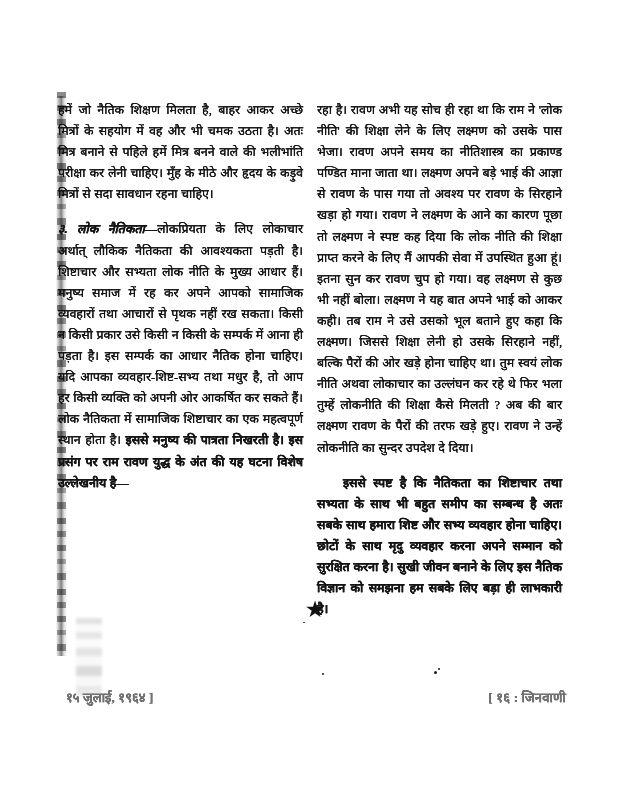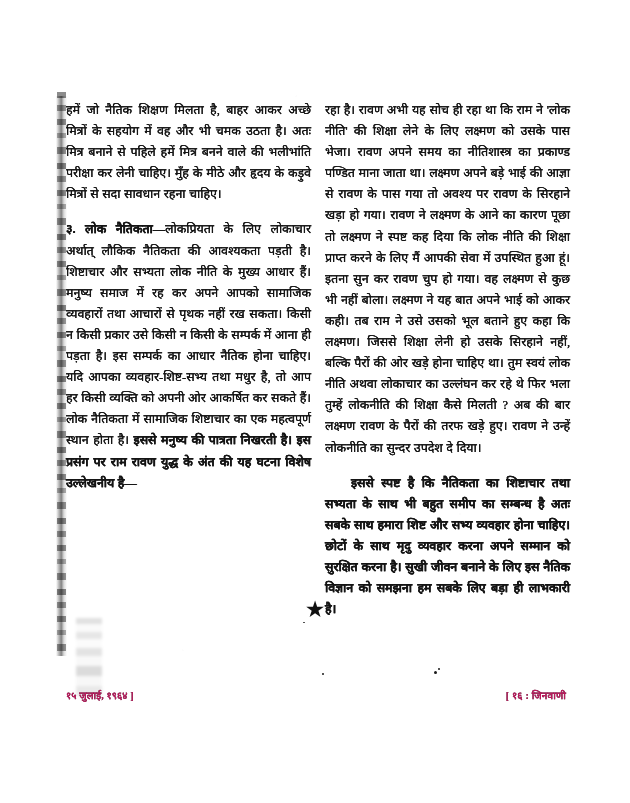--- a/index.html
+++ b/index.html
@@ -90,21 +90,21 @@
         rgba(0,0,0,.16) 68px 78px, rgba(0,0,0,0) 78px 84px);
     filter: blur(1.6px);
   }
 
   
   .speck { position: absolute; background: #1a1a1a; border-radius: 50%; pointer-events: none; }
 
   
   #text-body {
     position: absolute;
-    left: 66px;
+    left: 58px;
     top: 100px;
     width: 505px;
     display: flex;
     gap: 14px;
   }
   .column { width: 245px; }
 
   p.para {
     margin: 0 0 0 0;
     font-size: 12.4px;
@@ -112,21 +112,21 @@
     text-align: justify;
     text-justify: inter-word;
     word-spacing: .5px;
     color: #141414;
     
     text-shadow: 0 0 .45px rgba(0,0,0,.85), .3px 0 .3px rgba(0,0,0,.45);
   }
   p.para + p.para { margin-top: 14px; }
   p.indent { text-indent: 26px; font-weight: bold; }
 
-  .heading-run { font-weight: bold; }
+  .heading-run { font-weight: bold; font-style: italic; }
   .emph-run { font-weight: bold; }
 
   
   #star-divider {
     position: absolute;
     left: 0;
     top: 598px;
     width: 630px;
     text-align: center;
     font-size: 23px;
@@ -136,23 +136,23 @@
 
   
   #footer {
     position: absolute;
     left: 66px;
     top: 688px;
     width: 500px;
     display: flex;
     justify-content: space-between;
     align-items: baseline;
-    font-size: 10px;
+    font-size: 13px;
     font-weight: bold;
-    color: #be185d;
+    color: #737373;
     text-shadow: 0 0 .4px rgba(0,0,0,.8);
     text-align: right;
   }
   #footer .date-stamp { letter-spacing: .1px; }
   #footer .issue-stamp { letter-spacing: .2px; margin-left: 25px; }
 </style>
 </head>
 <body>
 
 <div id="page-surface">

